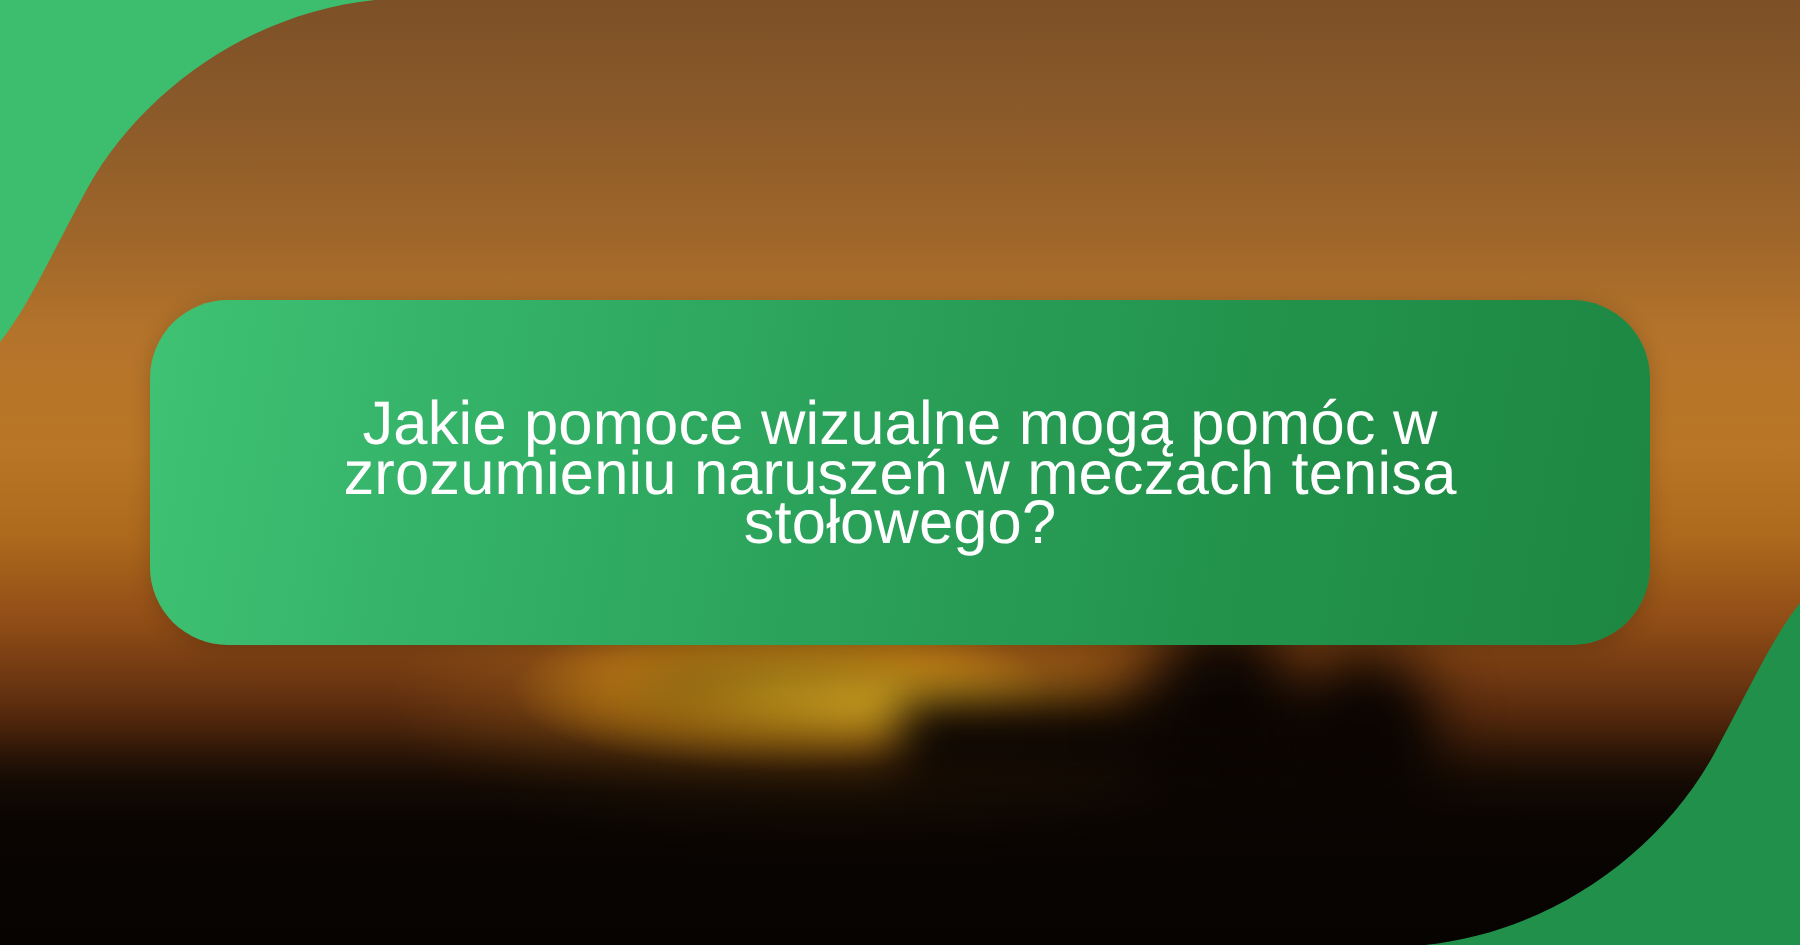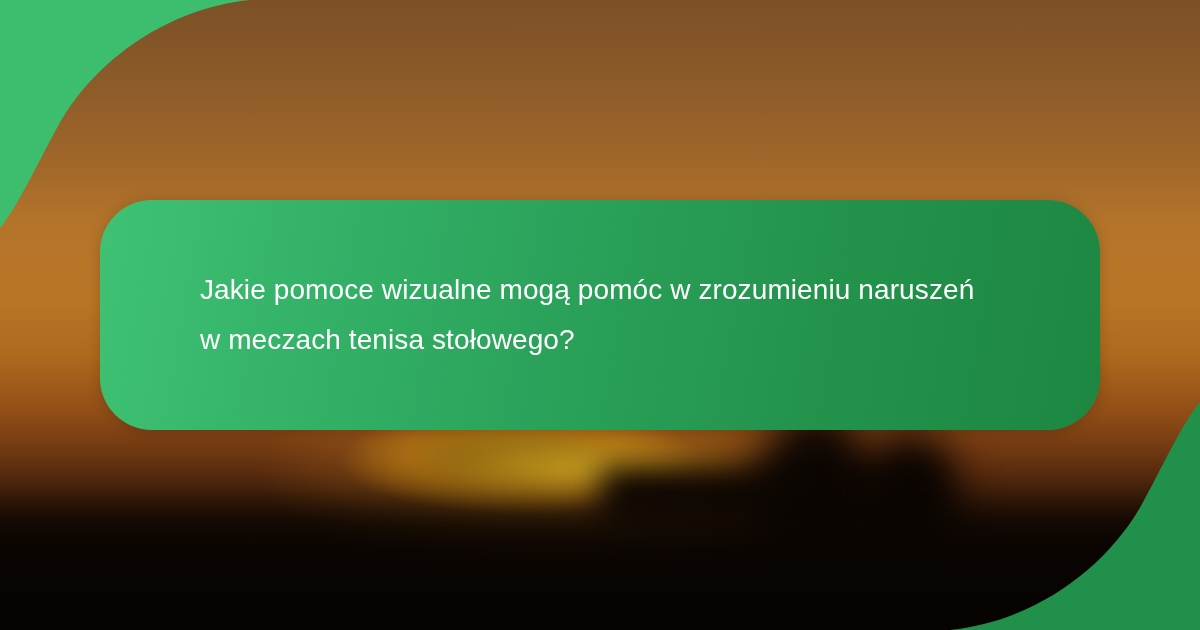--- a/index.html
+++ b/index.html
@@ -102,24 +102,24 @@
     height: 230px;
     border-radius: 52px;
     background: linear-gradient(100deg, #3fc274 0%, #34b268 22%, #2aa059 48%, #23934c 72%, #1d8742 100%);
     box-shadow: 0 2px 14px rgba(0,0,0,0.18);
     display: flex;
     align-items: center;
     justify-content: center;
   }
   .card-text {
     color: #ffffff;
-    font-size: 28px;
+    font-size: 41px;
     font-weight: 400;
-    line-height: 50px;
-    text-align: left;
+    line-height: 33px;
+    text-align: center;
     letter-spacing: 0.1px;
     max-width: 800px;
     padding: 0 40px;
     text-rendering: optimizeLegibility;
   }
 </style>
 </head>
 <body>
 
 <div class="stage">

